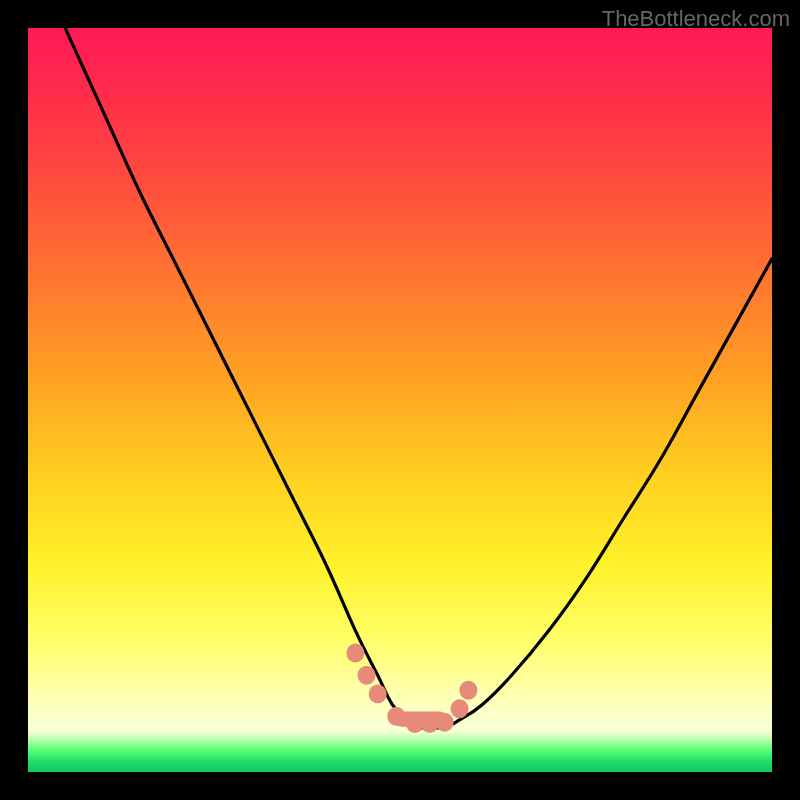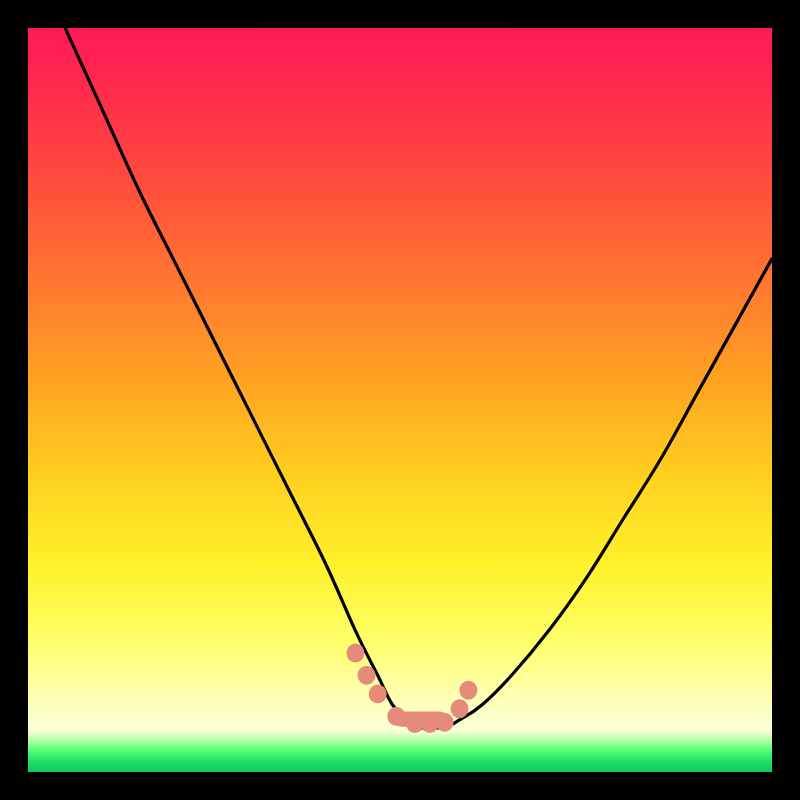--- a/index.html
+++ b/index.html
@@ -76,13 +76,14 @@
           <ellipse cx="349.7" cy="665.9" rx="9" ry="9.450000000000001" fill="#e68a7a"></ellipse>
           <ellipse cx="368.3" cy="688.2" rx="9" ry="9.450000000000001" fill="#e68a7a"></ellipse>
           <ellipse cx="386.9" cy="695.6" rx="9" ry="9.450000000000001" fill="#e68a7a"></ellipse>
           <ellipse cx="401.8" cy="695.6" rx="9" ry="9.450000000000001" fill="#e68a7a"></ellipse>
           <ellipse cx="416.6" cy="694.2" rx="9" ry="9.450000000000001" fill="#e68a7a"></ellipse>
           <ellipse cx="431.5" cy="680.8" rx="9" ry="9.450000000000001" fill="#e68a7a"></ellipse>
           <ellipse cx="440.4" cy="662.2" rx="9" ry="9.450000000000001" fill="#e68a7a"></ellipse>
         </g>
     </svg>
   </div>
+  <div class="watermark">TheBottleneck.com</div>
 </div>
 
 </body></html>

